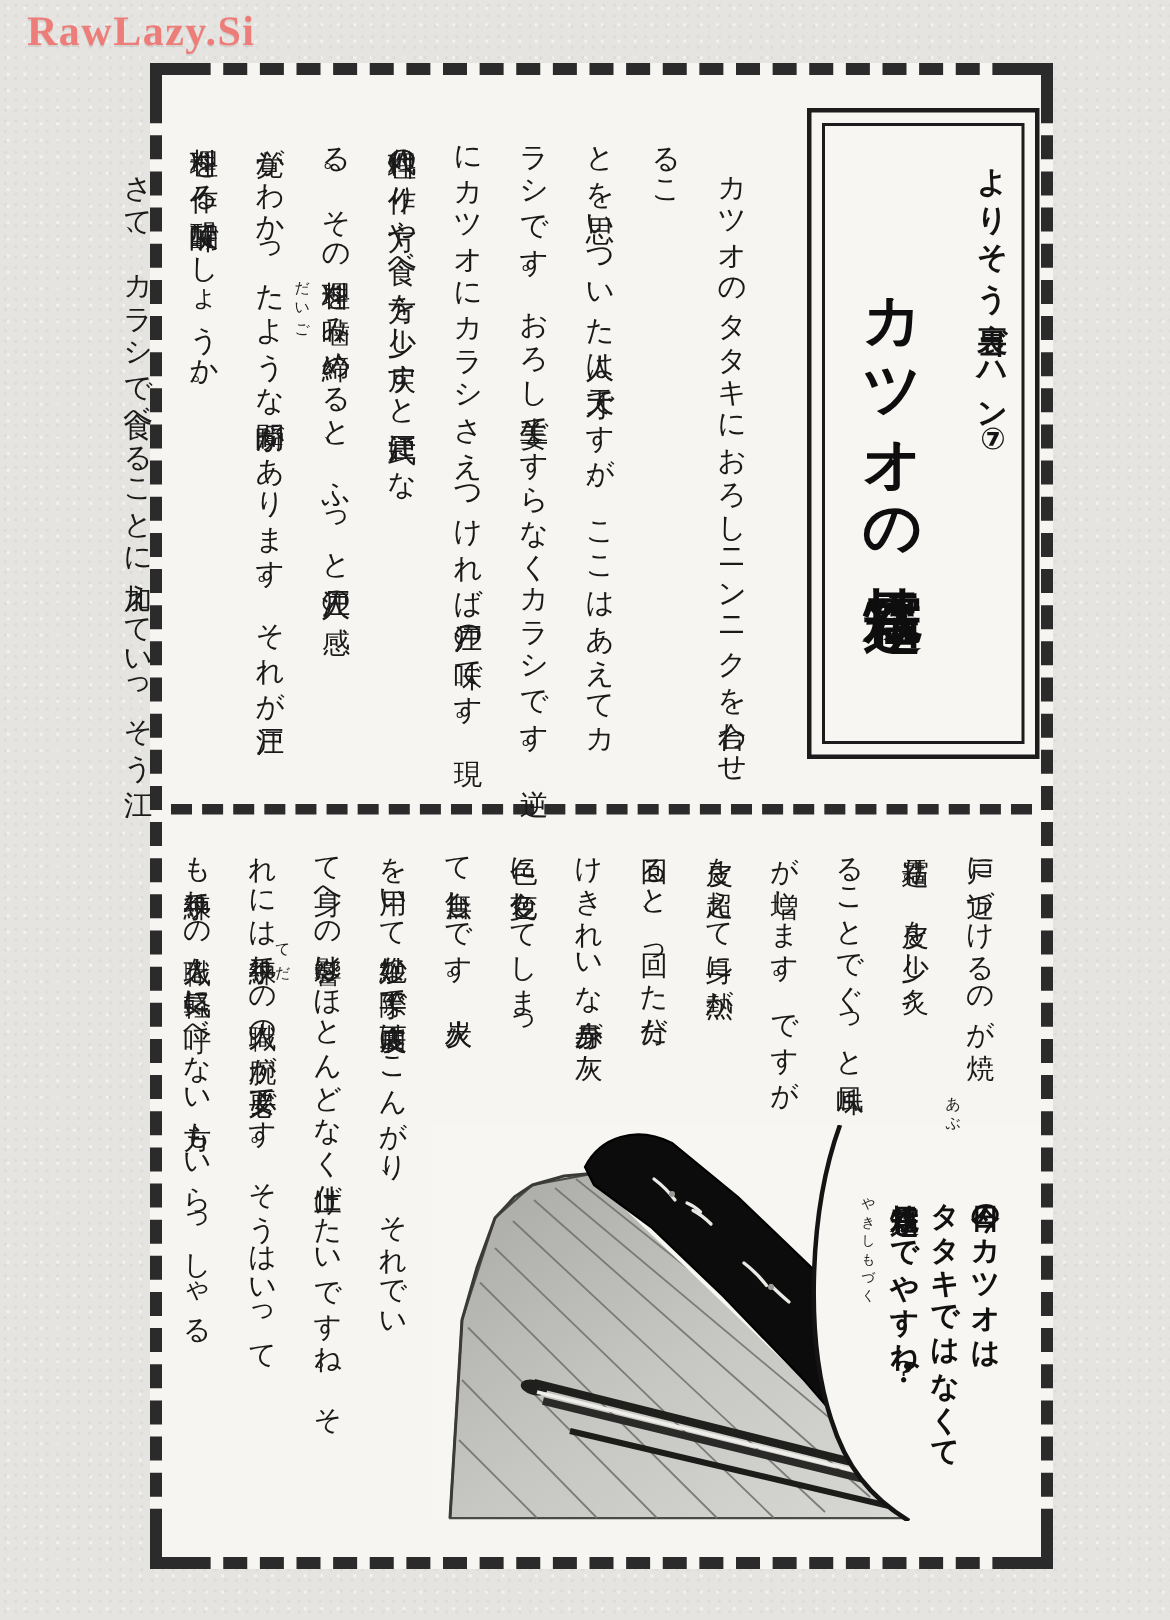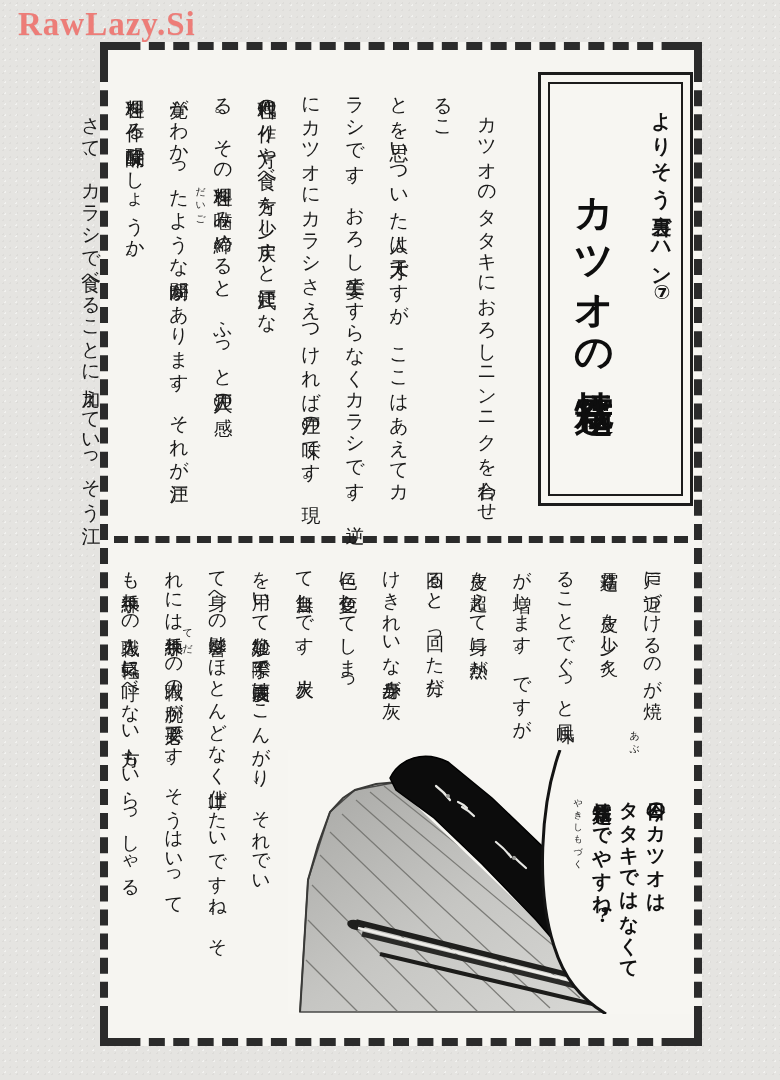--- a/index.html
+++ b/index.html
@@ -12,21 +12,21 @@
       radial-gradient(rgba(255,255,255,0.5) 1px, transparent 1px);
     background-size:7px 7px, 11px 11px;
     font-family:"DejaVu Serif", serif;
     color:#1a1a1a;
     overflow:hidden;
   }
 
   .watermark {
     position:absolute; left:18px; top:6px;
     font-family:"Liberation Serif", serif;
-    font-weight:bold; font-size:33px; letter-spacing:1px;
+    font-weight:bold; font-size:28px; letter-spacing:1px;
     color:#ed7d78; text-shadow:0 1px 0 rgba(0,0,0,0.08);
   }
 
   .frame {
     position:absolute; left:100px; top:42px; width:602px; height:1004px;
     border:8px dashed #2b2b2b;
     background:#f6f5f1;
   }
   .corner { position:absolute; width:34px; height:34px; }
   .corner.tl { left:-8px;  top:-8px;    border-top:8px solid #2b2b2b;    border-left:8px solid #2b2b2b; }

